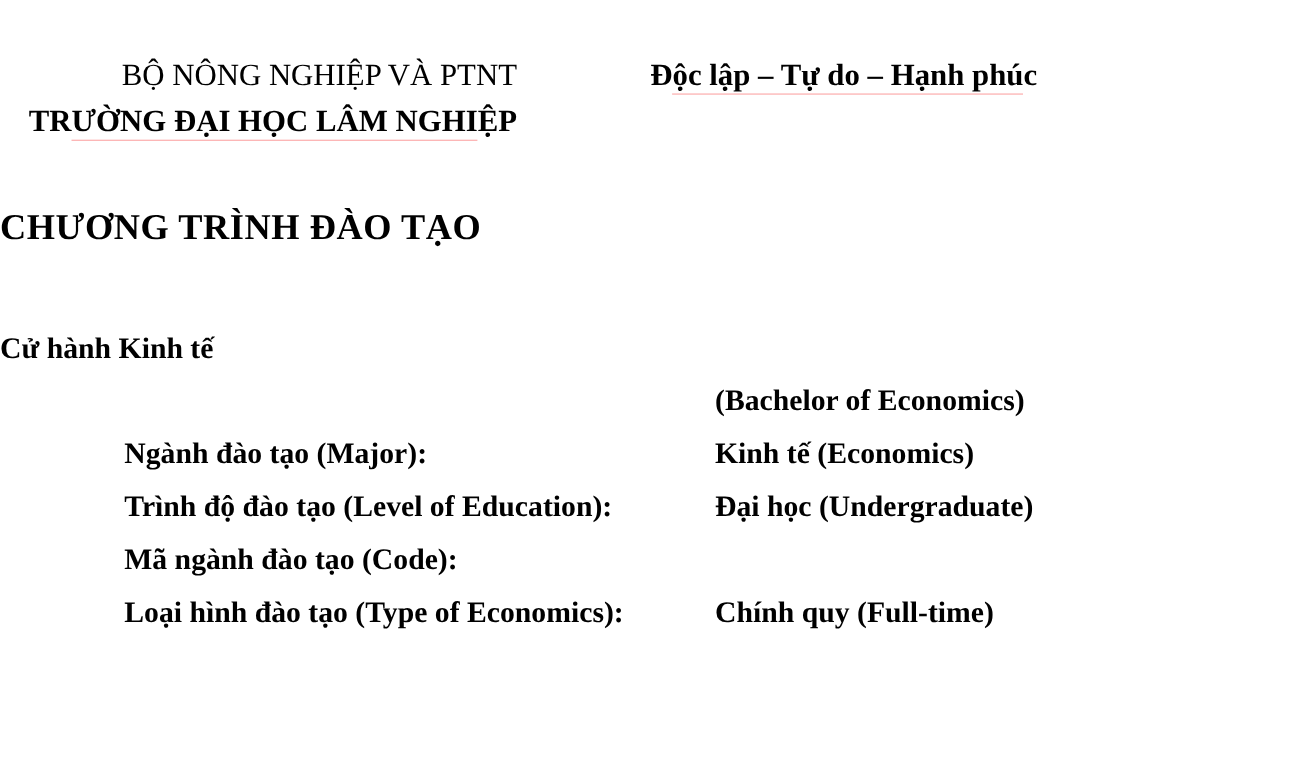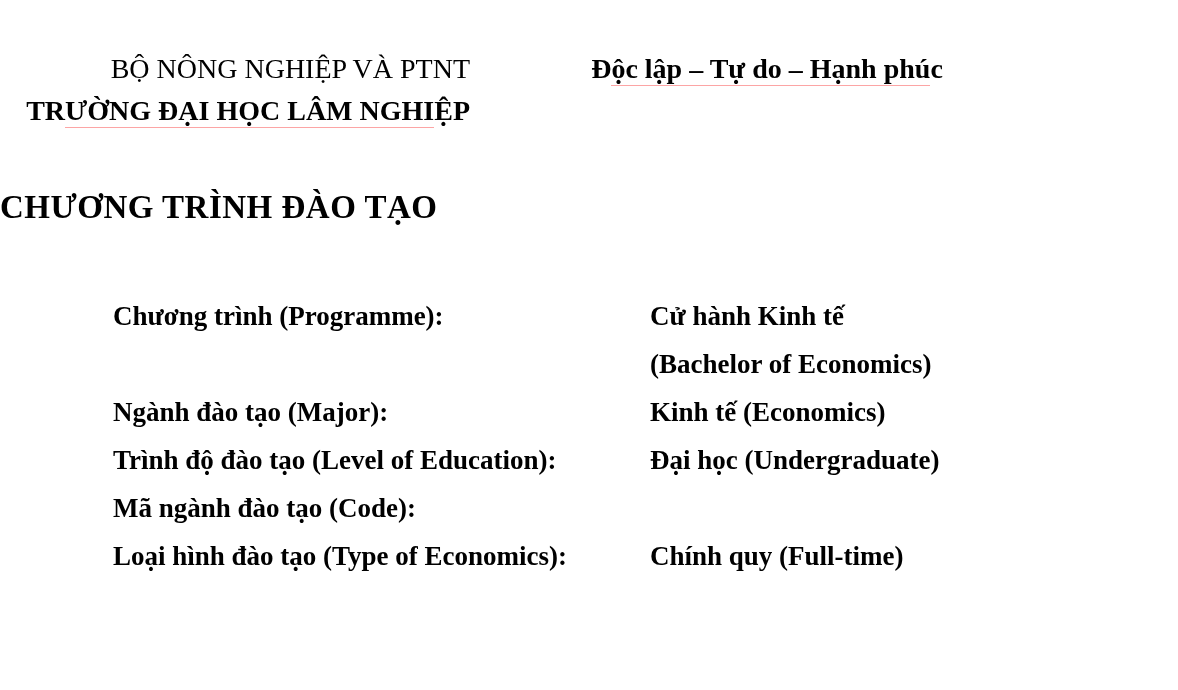--- a/index.html
+++ b/index.html
@@ -90,21 +90,20 @@
       <div class="h-line bold"><span>Đ</span><span class="underl">ộc lập – Tự do – Hạnh phú</span><span>c</span></div>
     </div>
   </div>
 
   <div class="doc-title">CHƯƠNG TRÌNH ĐÀO TẠO</div>
 
 
   <div class="details">
 
     <div class="row">
-      <div class="label">Chương trình (Programme):</div>
       <div class="value">Cử hành Kinh tế</div>
     </div>
     <div class="row">
       <div class="label"></div>
       <div class="value">(Bachelor of Economics)</div>
     </div>
 
     <div class="row">
       <div class="label">Ngành đào tạo (Major):</div>
       <div class="value">Kinh tế (Economics)</div>

